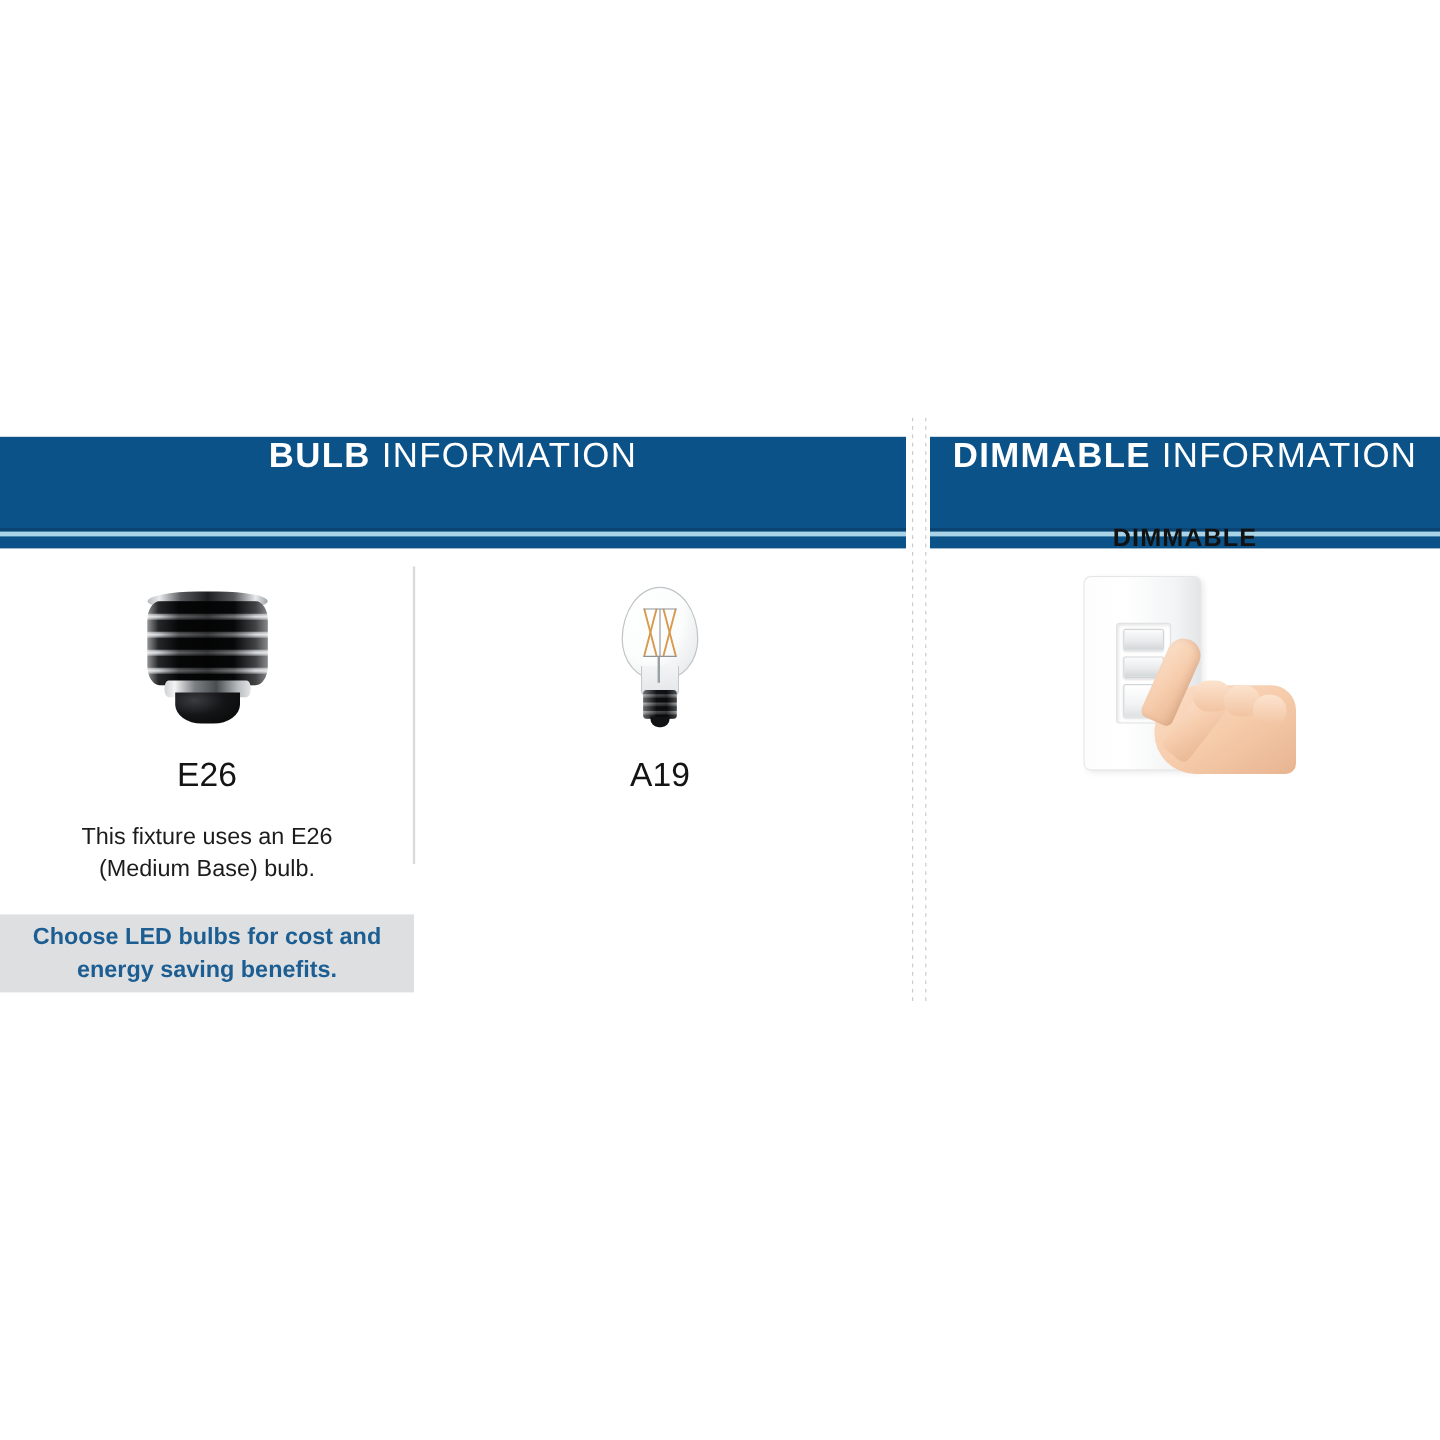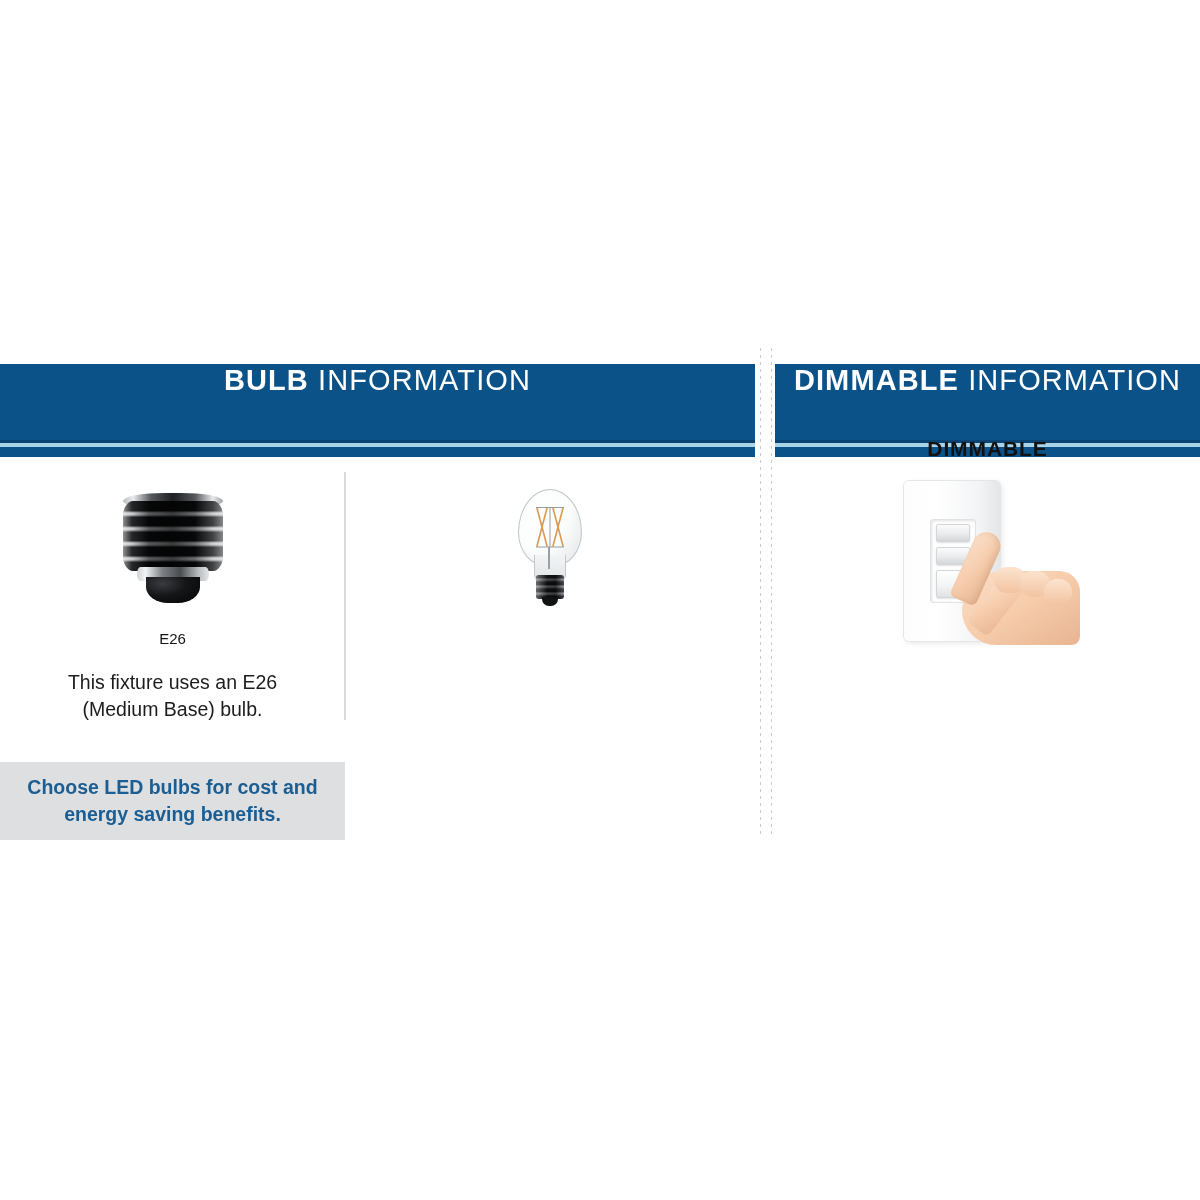--- a/index.html
+++ b/index.html
@@ -106,21 +106,21 @@
     justify-content: center;
     margin-top: 12px;
   }
   .art-box.dimmer-art {
     height: 190px;
     margin-top: 18px;
     align-items: flex-start;
   }
 
   .spec-label {
-    font-size: 15px;
+    font-size: 28px;
     font-weight: 400;
     color: #141414;
     margin-top: 6px;
   }
 
   .body-copy {
     font-size: 19.5px;
     line-height: 1.40;
     color: #1c1c1c;
     font-weight: 400;
@@ -130,21 +130,21 @@
   .col.bulb-base  .body-copy { width: 270px; }
   .col.bulb-shape .body-copy { width: 330px; }
   .col.dimmable   .body-copy { width: 350px; padding-top: 14px; }
 
   
   .led-banner {
     position: absolute;
     left: 0px;
     top: 762px;
     width: 345px;
-    height: 78px;
+    height: 65px;
     background: #dddfe1;
     display: flex;
     align-items: center;
     justify-content: center;
     text-align: center;
     box-sizing: border-box;
   }
   .led-banner .led-text {
     font-size: 19.5px;
     line-height: 1.38;
@@ -404,20 +404,21 @@
           <line x1="2" y1="2.5" x2="30" y2="2.5"></line>
           <line x1="2" y1="42" x2="30" y2="42"></line>
           <line x1="16" y1="2.5" x2="16" y2="42"></line>
         </g>
       </svg>
       <div class="stem"></div>
       <div class="screw"></div>
       <div class="tip2"></div>
     </div>
   </div>
+  <div class="spec-label">A19</div>
 </div>
 
 <div class="col dimmable">
   <div class="col-title">DIMMABLE</div>
   <div class="art-box dimmer-art">
     <div class="dimmer">
       <div class="plate"></div>
       <div class="inner-frame"></div>
       <div class="slot s1"></div>
       <div class="slot s2"></div>

